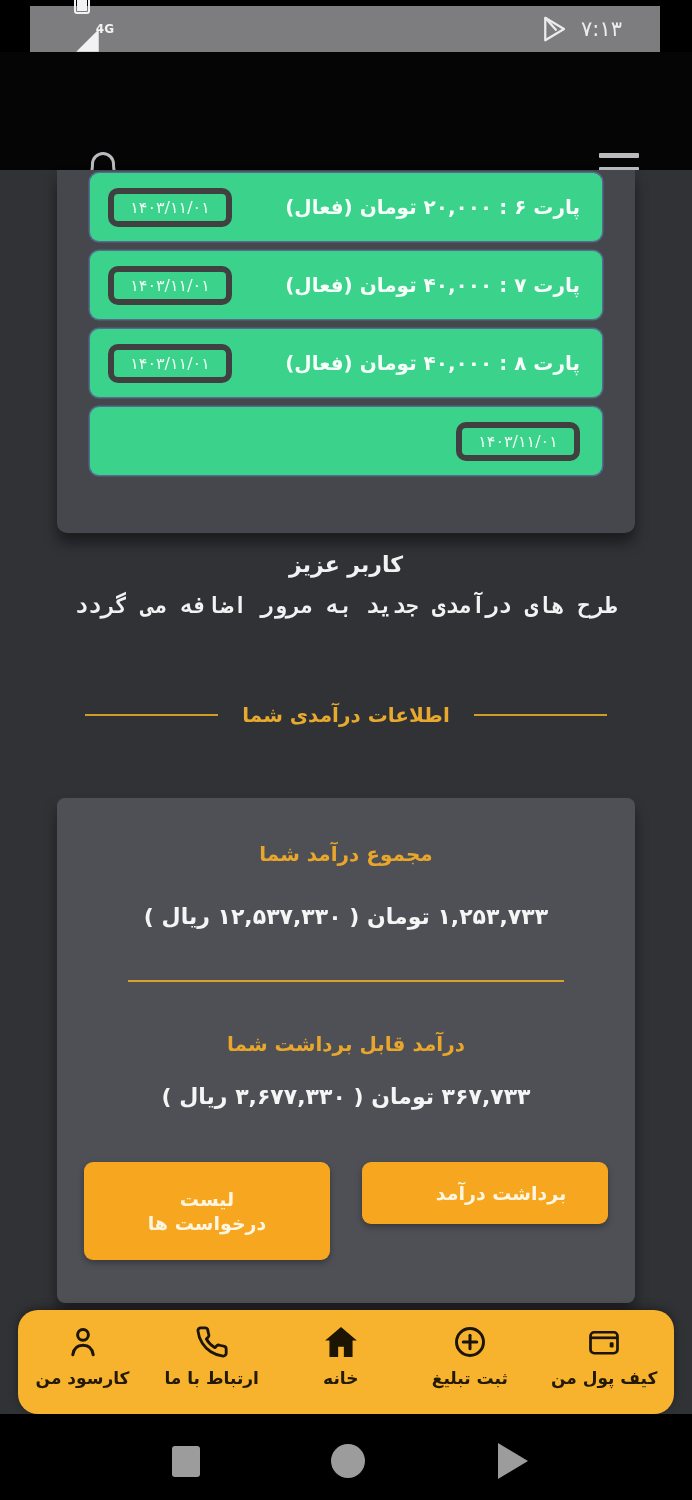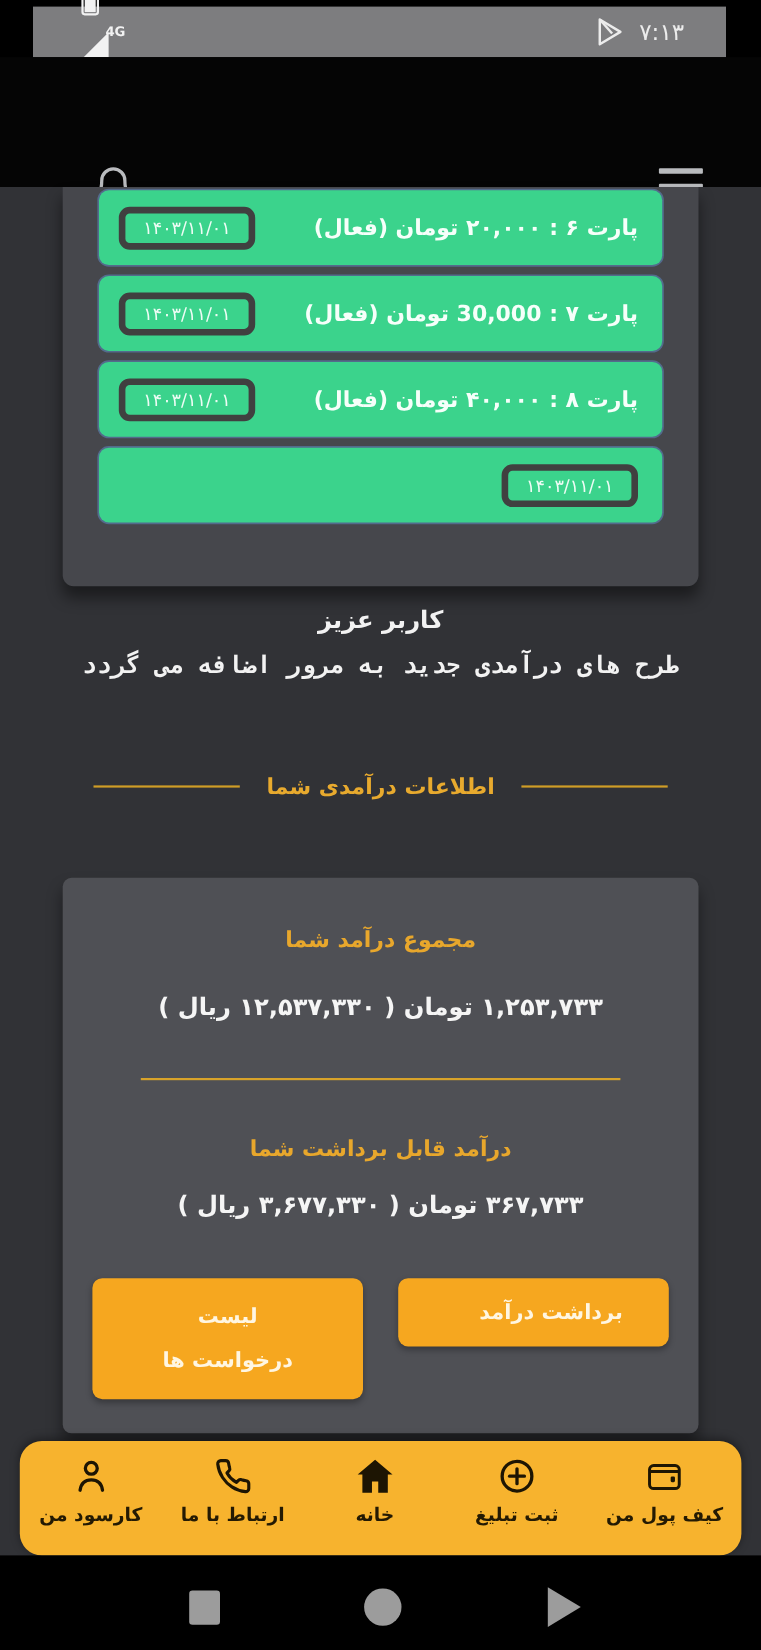--- a/index.html
+++ b/index.html
@@ -80,21 +80,21 @@
   .gold-divider { position:absolute; top:182px; left:71px; width:436px; height:2px; background:#d8a32a; }
 
   .btn-row { position:absolute; top:364px; left:0; width:100%; display:flex; justify-content:center; align-items:flex-start; gap:32px; direction:rtl; }
   .amber-btn {
     width:246px; background:#f6a71f; border:none; border-radius:9px;
     color:#fff6e2; font-size:19px; font-weight:bold; cursor:pointer;
     font-family:"DejaVu Sans", sans-serif; box-shadow:0 3px 6px rgba(0,0,0,.3);
   }
   .btn-withdraw { height:62px;padding-left:32px; }
   .btn-requests { min-height:98px; padding:15px 10px; }
-  .btn-requests span { display:inline-block; max-width:150px; line-height:40px; }
+  .btn-requests span { display:inline-block; max-width:150px; line-height:24px; }
 
   
   .bottom-nav {
     position:absolute; left:18px; top:1310px; width:656px; height:104px;
     background:#f7b32e; border-radius:20px;
     display:flex; justify-content:space-around; align-items:flex-start;
     padding-top:13px; direction:rtl; box-shadow:0 -2px 8px rgba(0,0,0,.35);
   }
   .nav-item { display:flex; flex-direction:column; align-items:center; gap:7px; cursor:pointer; min-width:96px; }
   .nav-icon { height:38px; display:flex; align-items:center; justify-content:center; }
@@ -144,21 +144,21 @@
 </div>
 
 <div class="content">
 
   <div class="plans-card">
     <div class="plan-row">
       <span class="plan-label">پارت ۶ : ۲۰,۰۰۰ تومان (فعال)</span>
       <span class="plan-date">۱۴۰۳/۱۱/۰۱</span>
     </div>
     <div class="plan-row">
-      <span class="plan-label">پارت ۷ : 30,000 تومان (فعال)</span>
+      <span class="plan-label">پارت ۷ : ۴۰,۰۰۰ تومان (فعال)</span>
       <span class="plan-date">۱۴۰۳/۱۱/۰۱</span>
     </div>
     <div class="plan-row">
       <span class="plan-label">پارت ۸ : ۴۰,۰۰۰ تومان (فعال)</span>
       <span class="plan-date">۱۴۰۳/۱۱/۰۱</span>
     </div>
     <div class="plan-row">
       <span class="plan-date">۱۴۰۳/۱۱/۰۱</span>
     </div>
   </div>

